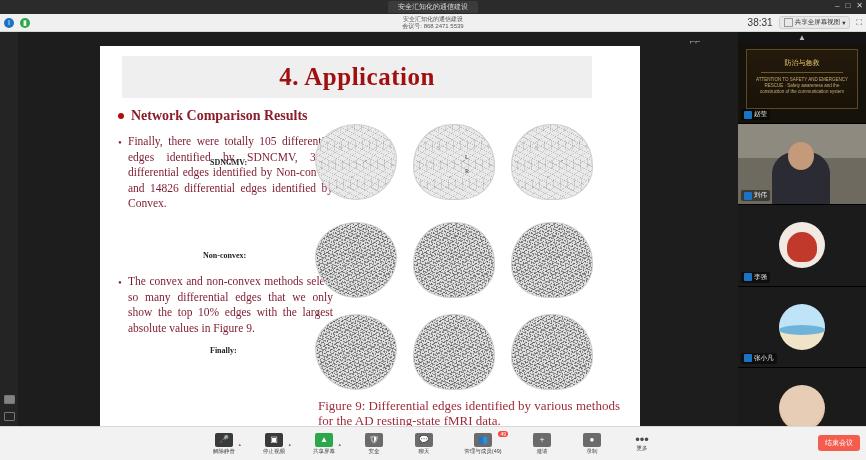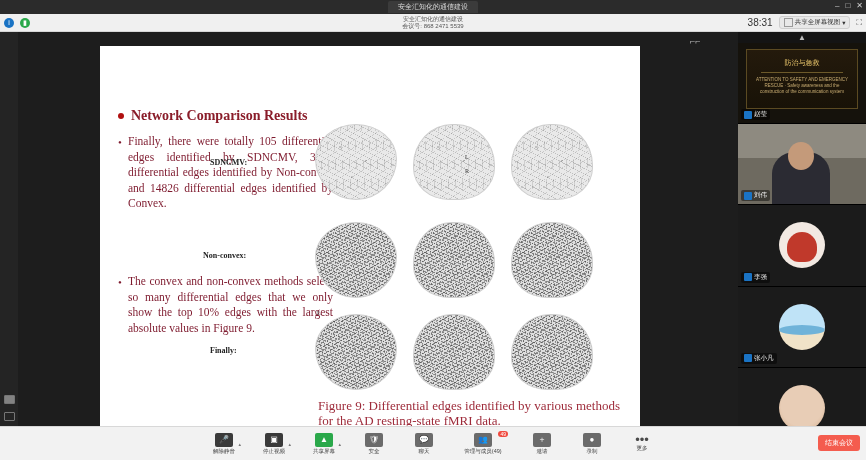--- a/index.html
+++ b/index.html
@@ -271,20 +271,23 @@
     <div class="leftstrip">
       <div class="si fill"></div>
       <div class="si"></div>
       <div class="si"></div>
     </div>
 
     <div class="mark" style="left:690px; top:4px;">⌐⌐</div>
 
     <div class="slide">
 
+      <div class="slide-title-band">
+        <div class="slide-title">4. Application</div>
+      </div>
 
       <div class="bullet-head">
         <span class="dot"></span>
         <span class="txt">Network Comparison Results</span>
       </div>
 
       <div class="para p1">
         <span class="b">•</span>
         <span>Finally, there were totally 105 differential edges identified by SDNCMV, 3316 differential edges identified by Non-convex and 14826 differential edges identified by Convex.</span>
       </div>

